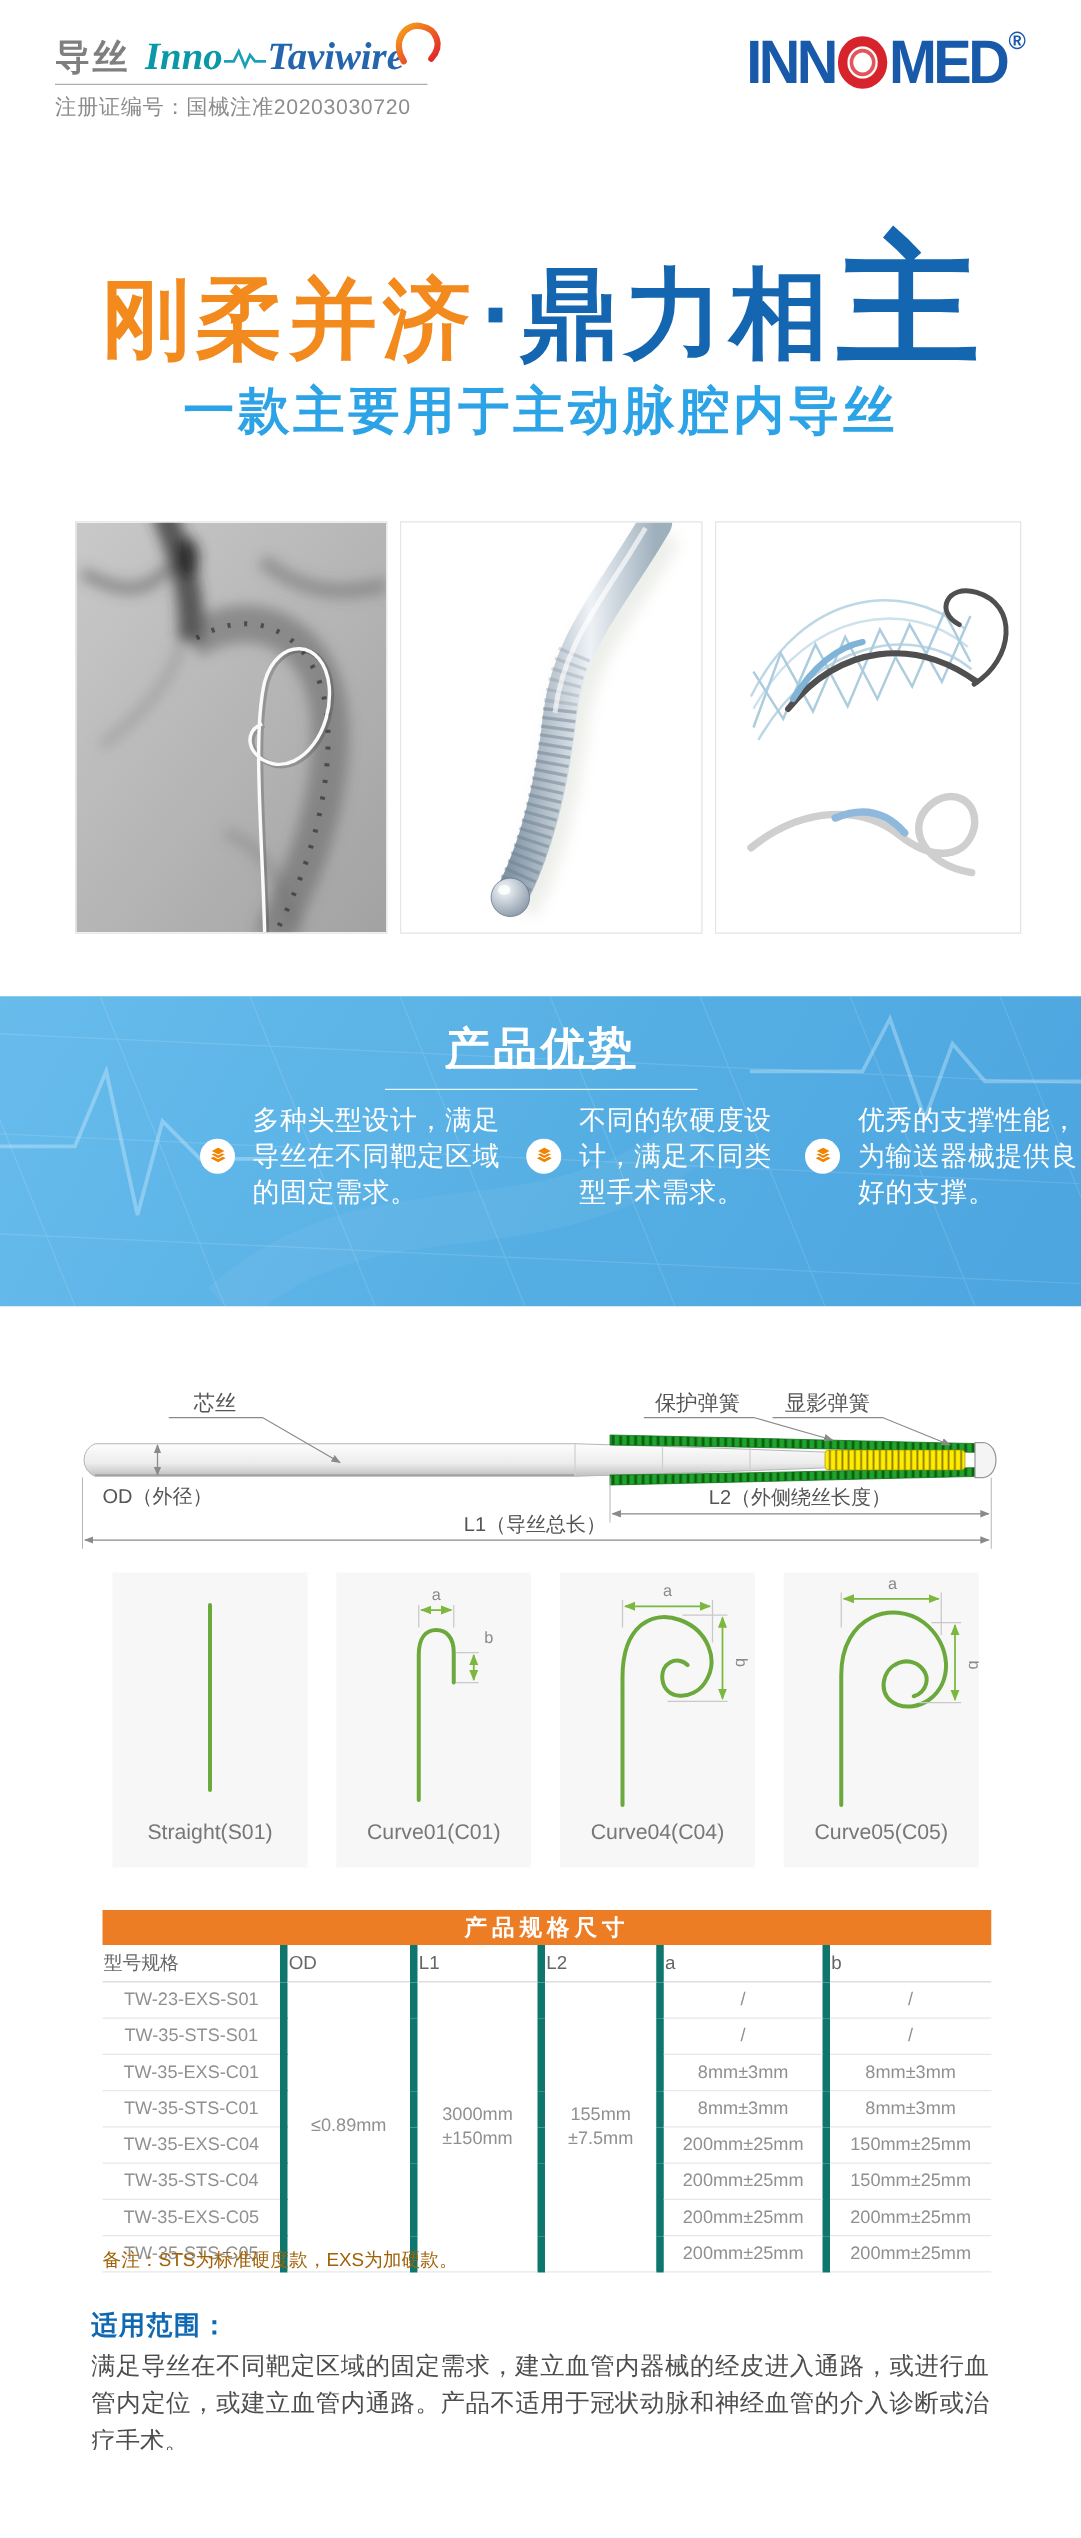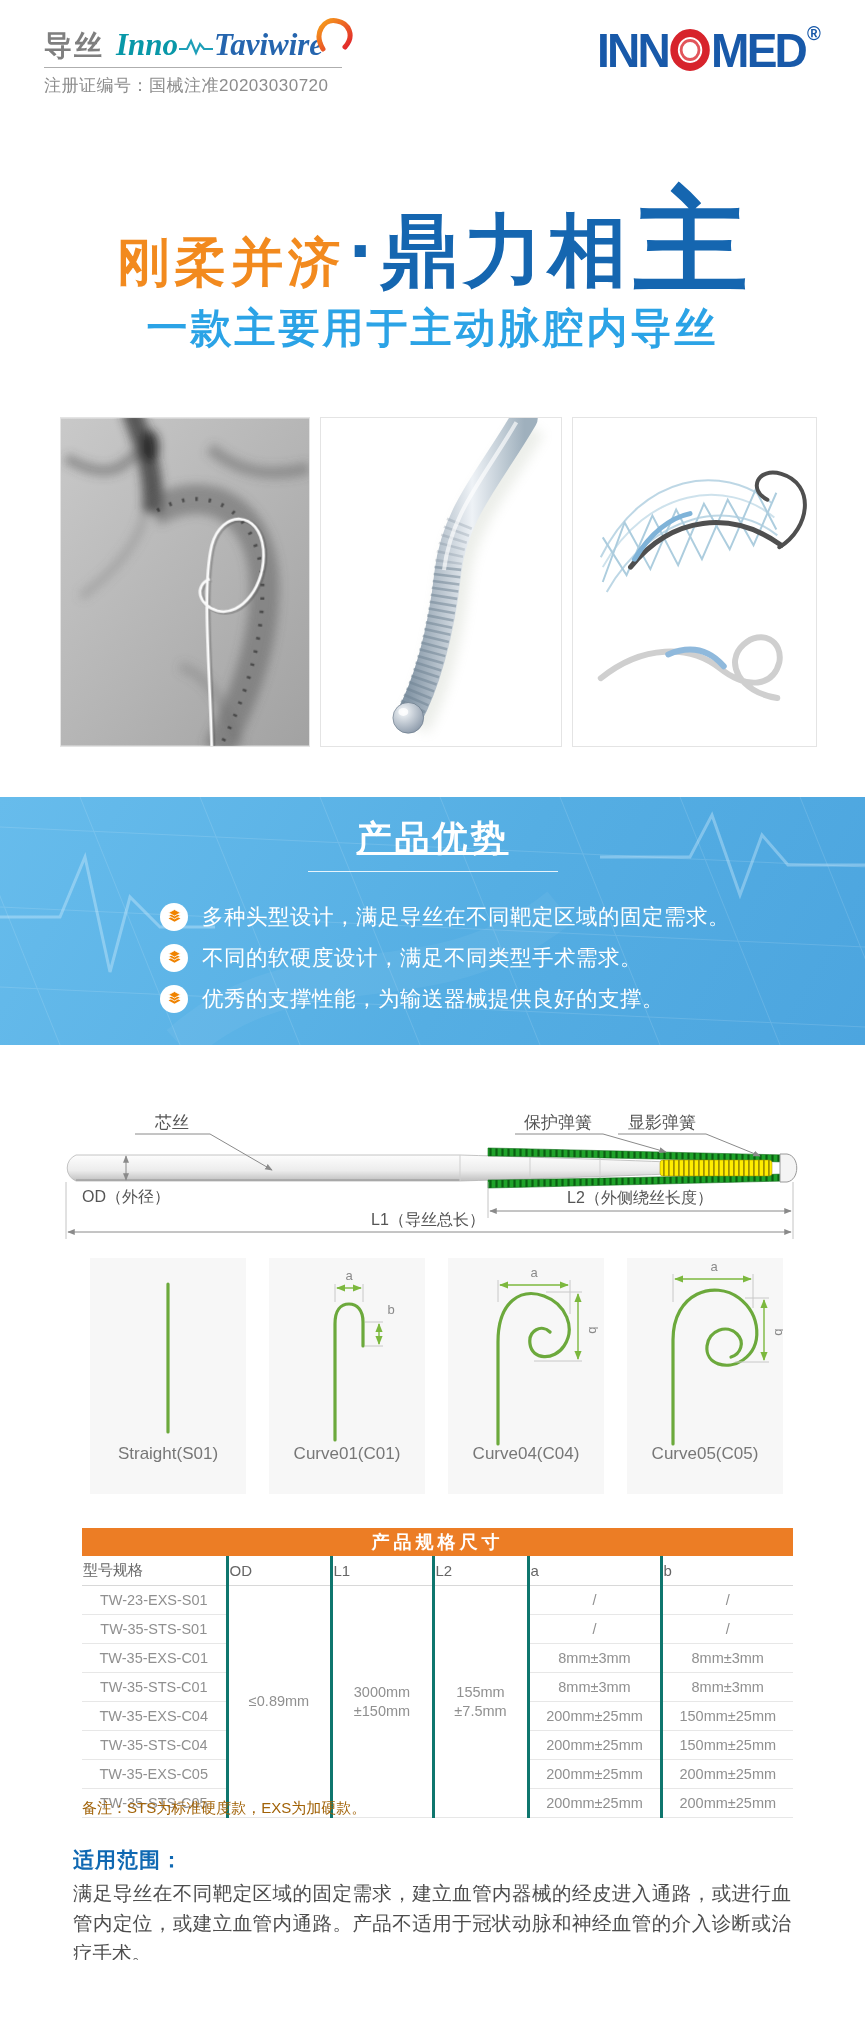--- a/index.html
+++ b/index.html
@@ -22,65 +22,65 @@
   .innomed{position:absolute;left:597px;top:26px;display:flex;align-items:flex-start;
            transform:scaleX(.94);transform-origin:left top;}
   .im-txt{font-size:49px;line-height:48px;font-weight:800;color:#1859A9;letter-spacing:-3px;}
   .o-ring{display:inline-block;width:26px;height:26px;border-radius:50%;border:8px solid #D7242C;
           box-shadow:inset 0 0 0 2px #fff,inset 0 0 0 5px #E2555B;margin:3px 1px 0 3px;}
   .im-reg{font-size:20px;font-weight:bold;color:#1859A9;margin:-4px 0 0 2px;}
 
   
   .hero{position:absolute;top:196px;left:0;width:865px;text-align:center;}
   .hero-line{display:inline-flex;align-items:flex-end;justify-content:center;}
-  .t-orange{font-size:52px;font-weight:800;color:#F28A1E;letter-spacing:5px;line-height:.92;}
+  .t-orange{font-size:70px;font-weight:800;color:#F28A1E;letter-spacing:5px;line-height:.92;}
   .t-dot{font-size:79px;font-weight:800;color:#1566B0;line-height:.92;margin:0 4px;}
   .t-blue{font-size:79px;font-weight:800;color:#1566B0;letter-spacing:5px;line-height:.92;}
   .t-big{font-size:114px;font-weight:800;color:#1566B0;line-height:.8;margin-left:2px;}
   .subtitle{margin-top:14px;font-size:41px;font-weight:bold;color:#2BA3E6;letter-spacing:3px;}
 
   
   .photos{position:absolute;top:417px;left:60px;width:757px;height:330px;display:flex;gap:10px;}
   .photo{height:330px;border:1px solid #e4e4e4;background:#fff;overflow:hidden;box-sizing:border-box;}
   .photo svg{display:block;}
 
   
   .adv{position:absolute;top:797px;left:0;width:865px;height:248px;
        background:linear-gradient(120deg,#67BCEC 0%,#55AEE3 55%,#4CA5DF 100%);overflow:hidden;color:#fff;}
   .adv-deco{position:absolute;left:0;top:0;}
   .adv-title{position:absolute;top:18px;left:0;width:100%;text-align:center;
              font-size:35px;font-weight:bold;letter-spacing:3px;margin:0;text-decoration:underline;}
   .adv-line{position:absolute;top:74px;left:50%;transform:translateX(-50%);
             width:250px;height:1px;background:rgba(255,255,255,.85);}
-  .adv-list{position:absolute;top:105px;left:160px;display:flex;flex-direction:column;gap:12px;font-family:Liberation Mono, monospace;}
+  .adv-list{position:absolute;top:84px;left:160px;display:flex;flex-direction:row;gap:12px;font-family:Liberation Mono, monospace;}
   .adv-item{display:flex;align-items:center;gap:14px;font-size:21.5px;letter-spacing:.5px;}
   .adv-ico{width:28px;height:28px;min-width:28px;border-radius:50%;background:#fff;
            display:flex;align-items:center;justify-content:center;}
 
   
   .diagram{position:absolute;left:60px;top:1098px;}
   .diagram text{font-family:"Liberation Sans",sans-serif;}
 
   
   .cards{position:absolute;top:1258px;left:90px;display:flex;gap:23px;}
   .card{width:156px;height:236px;background:#f7f7f7;position:relative;}
   .card svg{display:block;}
-  .card-label{position:absolute;bottom:30px;left:0;width:100%;text-align:center;font-size:17px;color:#777;}
+  .card-label{position:absolute;bottom:18px;left:0;width:100%;text-align:center;font-size:17px;color:#777;}
   .card text{font-family:"Liberation Sans",sans-serif;}
 
   
   .spec{position:absolute;top:1528px;left:82px;width:711px;}
   .spec-banner{height:28px;background:#EC7D25;color:#fff;font-size:18px;font-weight:bold;
                text-align:center;line-height:28px;letter-spacing:4px;}
   .spec table{width:100%;border-collapse:collapse;table-layout:fixed;}
   .spec th{height:27px;font-size:15px;color:#666;font-weight:normal;text-align:left;
            border-bottom:1px solid #d8d8d8;}
   .spec td{height:26px;font-size:14.5px;color:#909090;text-align:center;
            border-bottom:1px solid #e7e7e7;}
-  .spec th + th,.spec td + td{border-left:3px solid #0f766e;}
+  .spec th + th,.spec td + td{border-left:6px solid #0f766e;}
   .spec td.merged{white-space:pre-line;line-height:19px;}
   .note{position:absolute;top:1799px;left:82px;font-size:15px;color:#a16207;}
 
   
   .scope-title{position:absolute;top:1846px;left:73px;font-size:21px;font-weight:bold;color:#0F68B2;letter-spacing:1px;}
   .scope-body{position:absolute;top:1878px;left:73px;width:718px;font-size:19.5px;color:#4d4d4d;
               line-height:30px;text-align:justify;}
 </style>
 </head>
 <body>

